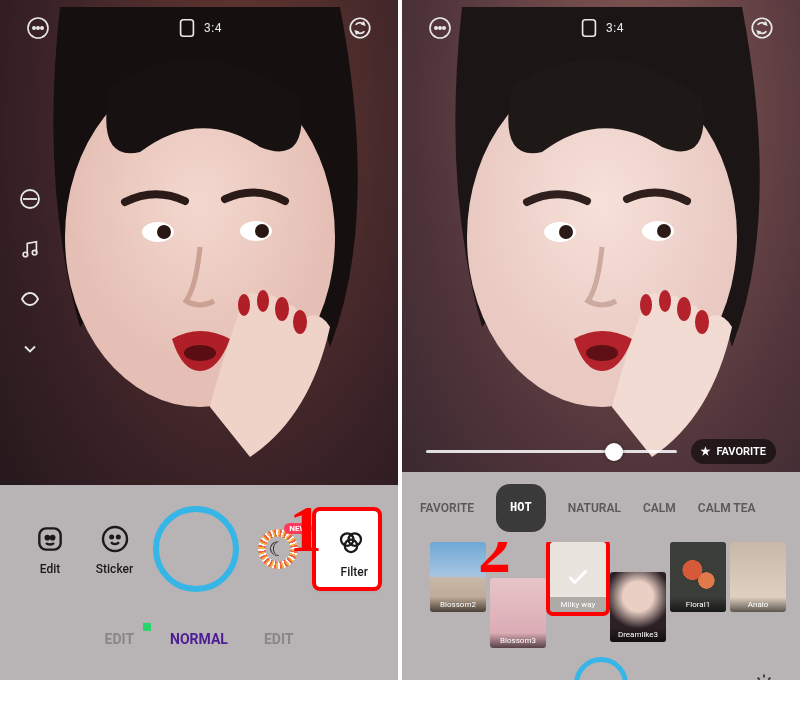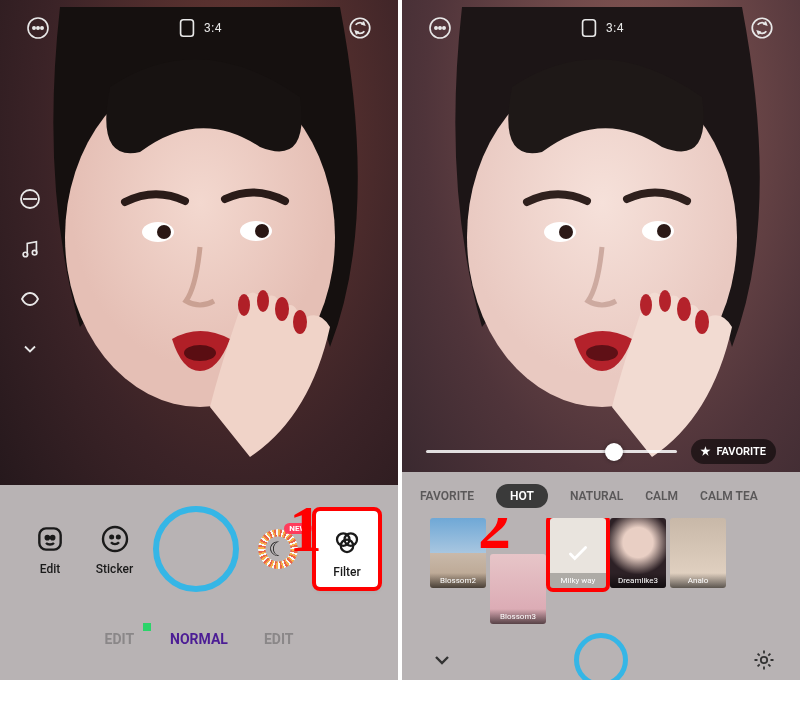--- a/index.html
+++ b/index.html
@@ -141,20 +141,21 @@
     padding:1px 5px; border-radius:8px;
   }
 
   
   .filter-card {
     background:#fff;
     border-radius: 4px;
     padding: 14px 10px 8px;
     width: 62px;
     box-shadow: 0 2px 6px rgba(0,0,0,.15);
+    align-items: flex-end;
   }
   .hl-red {
     outline: 4px solid #ff0000;
     outline-offset: 0px;
   }
   .step-num {
     position:absolute;
     font-size: 66px;
     font-weight: 700;
     color: #ff0000;
@@ -191,22 +192,23 @@
     height: 208px;
     background: #b8b3b4;
   }
   .p2-cats {
     display:flex; align-items:center; gap:22px;
     padding: 12px 18px 10px;
     font-size: 12px; font-weight:600; color:#5a5859;
   }
   .p2-cats .pill {
     background:#3a3a3a; color:#fff;
-    padding:5px 14px; border-radius: 14px;
+    padding:17px 14px; border-radius: 14px;
     font-size:12px;
+    font-family:Liberation Mono, monospace;
   }
   .p2-thumbs {
     display:flex; gap:4px;
     padding: 0 8px;
     overflow:hidden;
   }
   .thumb {
     position:relative;
     width: 56px; height: 70px;
     border-radius: 3px;
@@ -243,21 +245,21 @@
   .p2-controls .chev, .p2-controls .gear {
     position:absolute; top:50%; transform:translateY(-50%);
     color:#333;
   }
   .p2-controls .chev { left: 26px; }
   .p2-controls .gear { right: 22px; }
 
   
   .bg-sky { background: linear-gradient(#6fa8d6,#a8c6e0 50%,#c9b9aa 50%,#b6a08a); margin-left: 20px; }
   .bg-pink { background: linear-gradient(#e7c5c8,#d9a5b0); margin-top: 36px;}
-  .bg-port { background: radial-gradient(circle at 50% 35%, #e9cfc4 28%, #2d2126 60%);}
+  .bg-port { background: radial-gradient(circle at 50% 35%, #e9cfc4 28%, #2d2126 60%); margin-top: 30px;}
   .bg-flowers { background: radial-gradient(circle at 40% 40%, #d65a3a 18%, transparent 19%),
                radial-gradient(circle at 65% 55%, #e07a4a 15%, transparent 16%),
                #3b3d39;}
   .bg-analog { background: linear-gradient(180deg,#c8b8a8,#e6d6c6); padding-left: 48px;}
 </style>
 </head>
 <body>
 
 <div class="stage">
 
@@ -494,20 +496,23 @@
           <span class="check">
             <svg width="26" height="26" viewBox="0 0 24 24" fill="none" stroke="#ffffff" stroke-width="2.6" stroke-linecap="round">
                 <path d="M5 13l4 4 10-10"></path>
               </svg>
           </span>
           <span class="tlabel">Milky way</span>
         </div>
         <div class="thumb bg-port">
           <span class="tlabel">Dreamlike3</span>
         </div>
+        <div class="thumb bg-flowers">
+          <span class="tlabel">Floral1</span>
+        </div>
         <div class="thumb bg-analog">
           <span class="tlabel">Analo</span>
         </div>
 
         <span class="step-num" style="left:76px; top:-30px;">2</span>
       </div>
 
       <div class="p2-controls">
         <span class="chev iconbtn">
           <svg width="24" height="24" viewBox="0 0 24 24" fill="none" stroke="currentColor" stroke-width="2.4">

